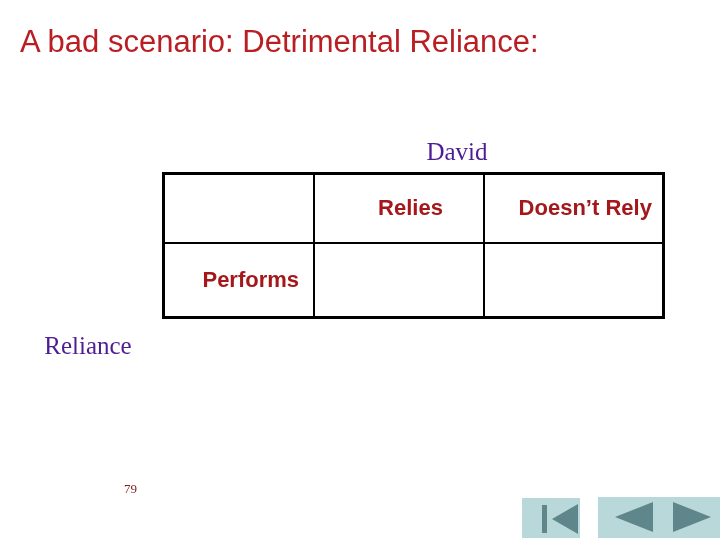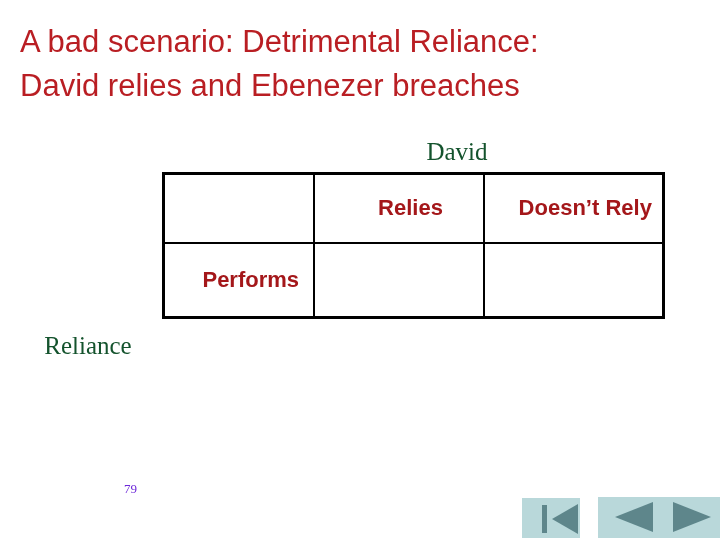--- a/index.html
+++ b/index.html
@@ -22,21 +22,21 @@
     color: var(--title-red, #b91e23);
     font-size: 31px;
     line-height: 44px;
     font-weight: normal;
   }
 
   
   .axis-label {
     position: absolute;
     font-family: "Liberation Serif", serif;
-    color: #14532d;
+    color: #4c1d95;
     font-size: 25px;
     line-height: 30px;
     white-space: nowrap;
   }
   .axis-david   { left: 377px; top: 137px; width: 160px; text-align: center; }
   .axis-ebenezer{ left: 28px;  top: 331px; width: 120px; text-align: center; }
 
   
   .matrix {
     position: absolute;
@@ -68,21 +68,21 @@
   }
   .matrix td.highlight { background: var(--cell-red, #fc0404); }
 
   
   .page-number {
     position: absolute;
     left: 124px;
     top: 481px;
     font-family: "Liberation Serif", serif;
     font-size: 13px;
-    color: #6d28d9;
+    color: #7f1d1d;
   }
 
   
   .nav-panel {
     position: absolute;
     background: var(--nav-panel-bg, #b9d8da);
     color: var(--nav-icon, #5e868b);
   }
   .nav-first { left: 522px; top: 498px; width: 58px;  height: 40px; cursor: pointer; }
   .nav-pair  { left: 598px; top: 497px; width: 122px; height: 41px; }
@@ -93,21 +93,20 @@
   .nav-next { left: 64px; }
   .nav-btn svg { left: 11px; top: 5px; }
 </style>
 </head>
 <body>
 
 <div class="slide">
 
   <div class="title">
     <div>A bad scenario: Detrimental Reliance:</div>
-    <div>David relies and Ebenezer breaches</div>
   </div>
 
   <div class="axis-label axis-david">David</div>
 
   <div class="axis-label axis-ebenezer">Reliance</div>
 
   <table class="matrix">
     <colgroup>
       <col style="width:150px">
         <col style="width:170px">

